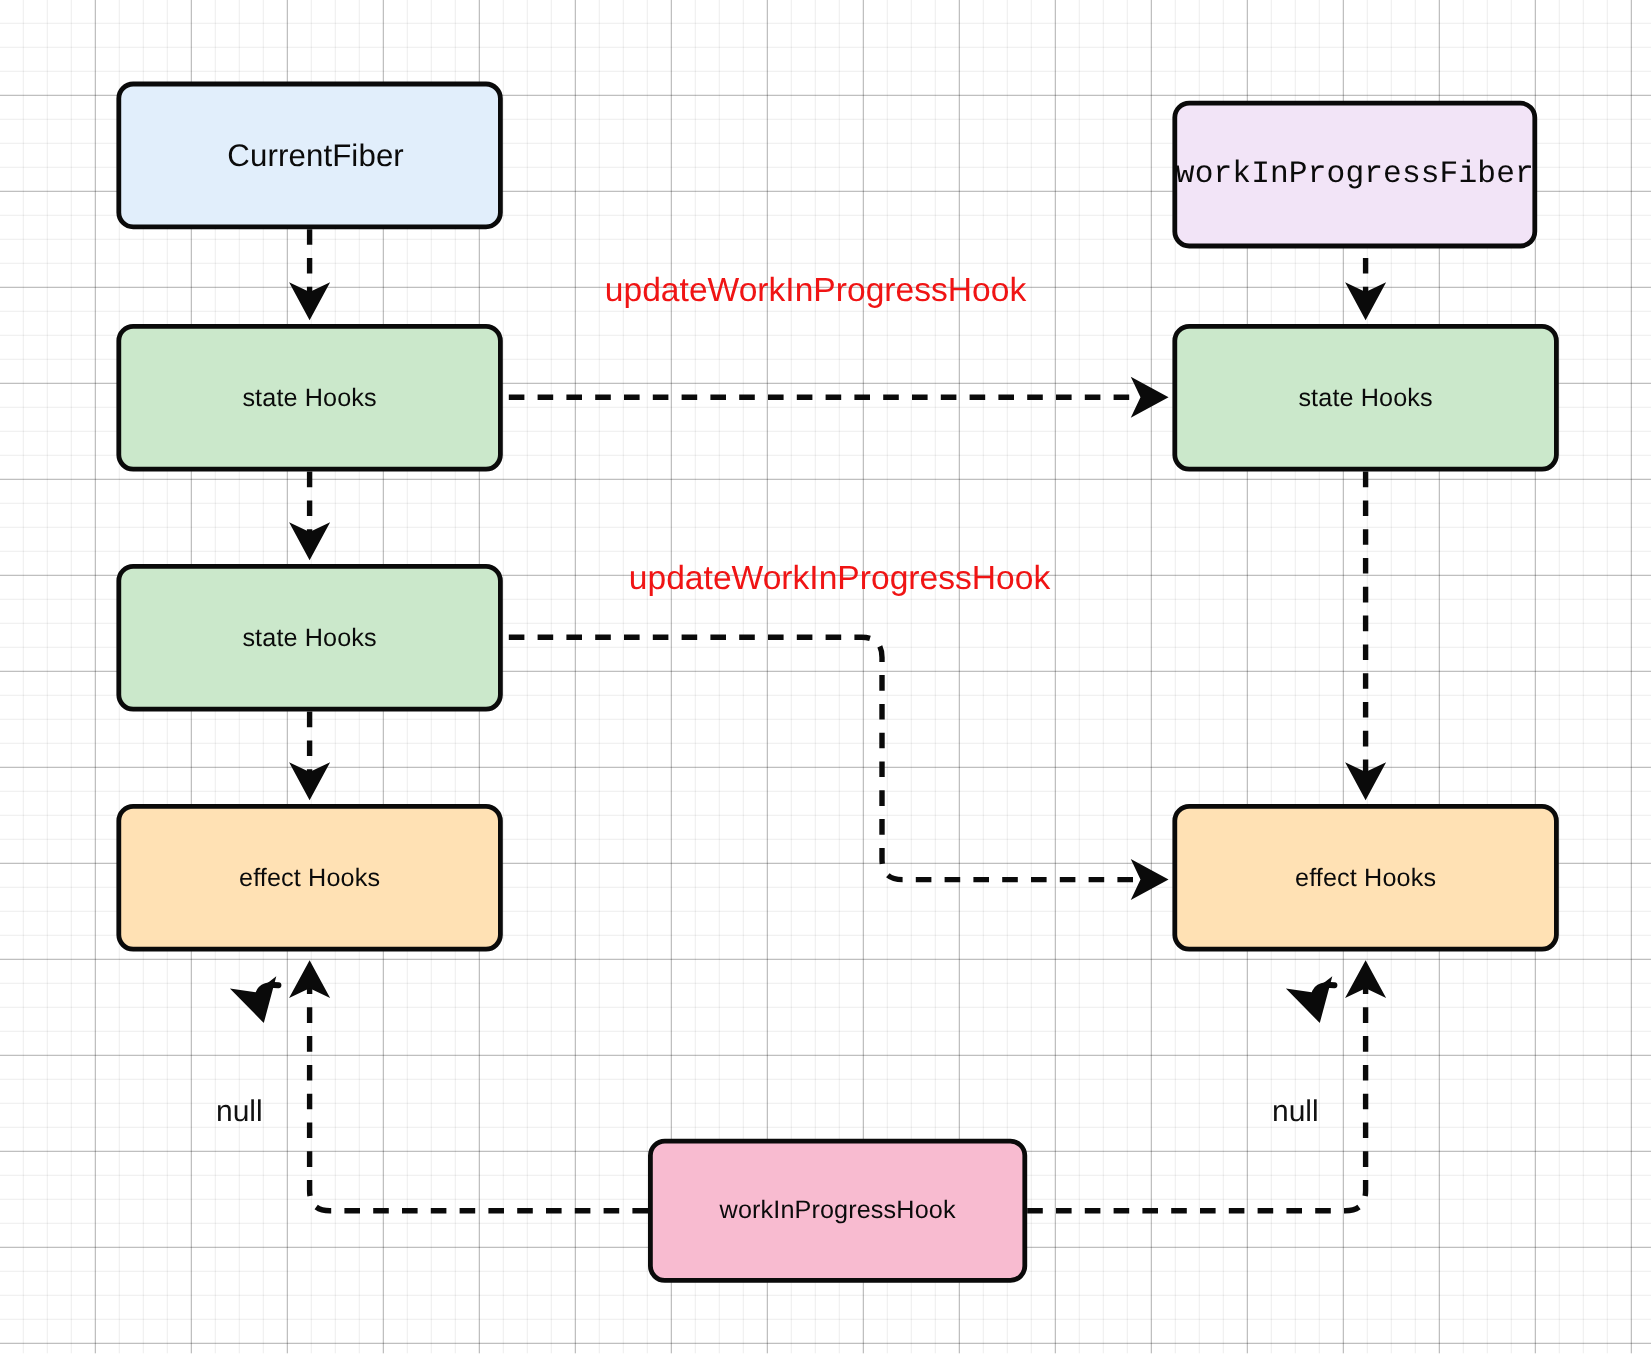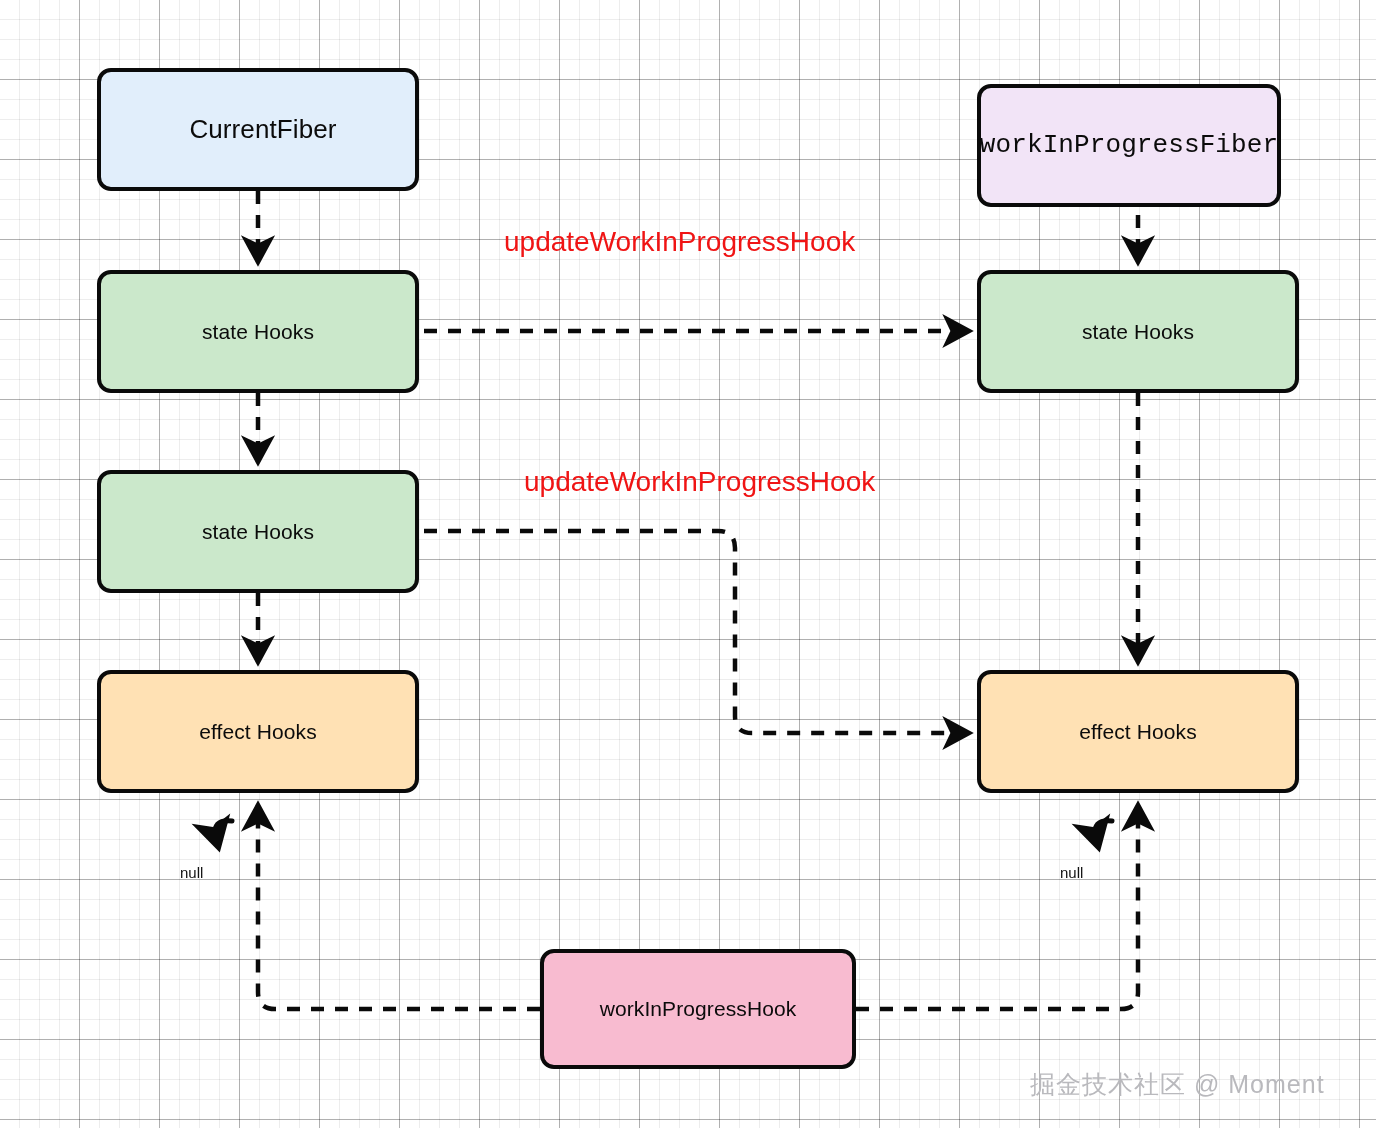--- a/index.html
+++ b/index.html
@@ -49,24 +49,25 @@
   .edge-label {
     position: absolute;
     font-size: 28px;
     color: #f01414;
     white-space: nowrap;
     z-index: 4;
     font-family: "Liberation Sans", sans-serif;
   }
   .null-label {
     position: absolute;
-    font-size: 15px;
+    font-size: 25px;
     color: #111111;
     white-space: nowrap;
     z-index: 4;
+    margin-top: 48px;
   }
   #edges {
     position: absolute;
     left: 0; top: 0;
     width: 1376px;
     height: 1128px;
     z-index: 2;
     pointer-events: none;
   }
   .watermark {
@@ -171,15 +172,14 @@
   </div>
 
   <div class="edge-label" style="left:504px; top:226px;">updateWorkInProgressHook</div>
 
   <div class="edge-label" style="left:524px; top:466px;">updateWorkInProgressHook</div>
 
   <div class="null-label" style="left:180px; top:864px;">null</div>
 
   <div class="null-label" style="left:1060px; top:864px;">null</div>
 
-  <div class="watermark" style="left:1030px; top:1068px;">掘金技术社区 @ Moment</div>
 
 </div>
 
 </body></html>

